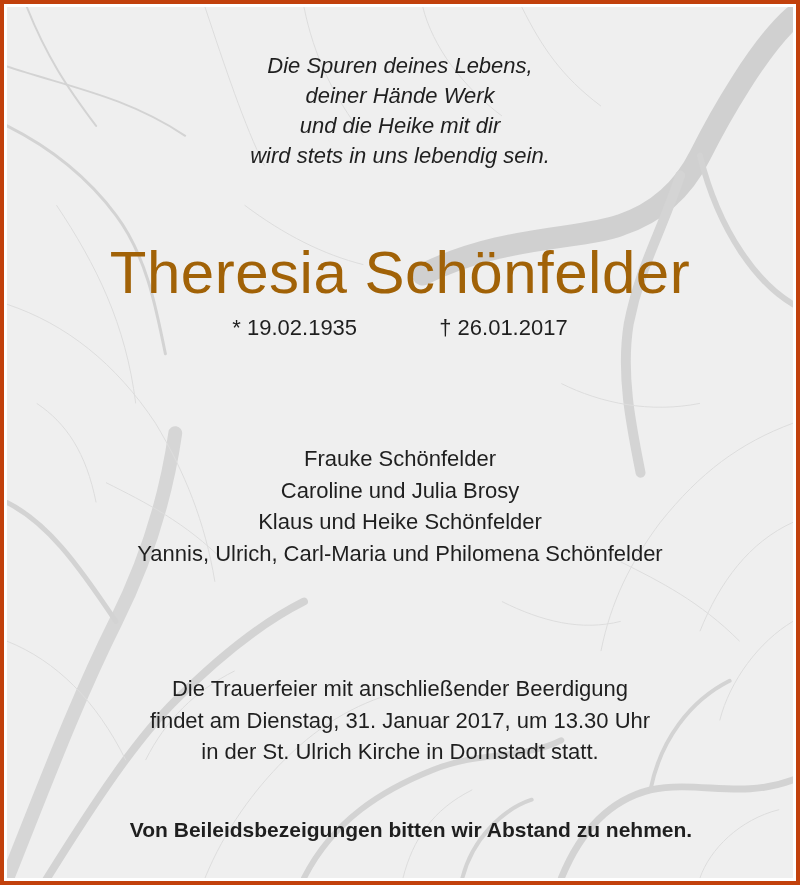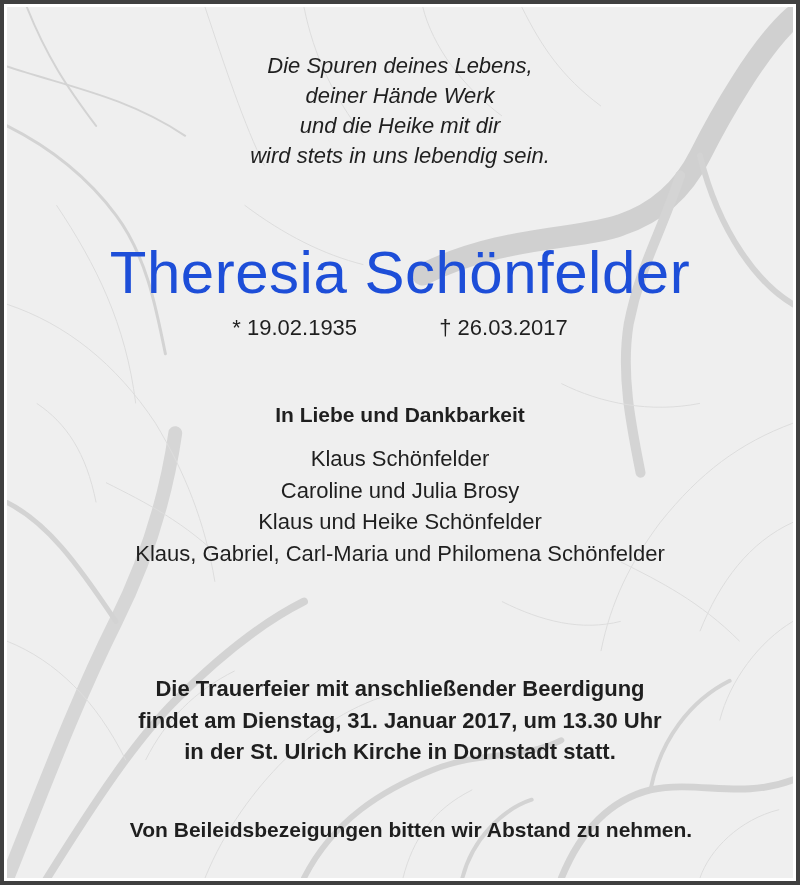--- a/index.html
+++ b/index.html
@@ -6,57 +6,57 @@
     body {
       width: 800px; height: 885px; overflow: hidden;
       background: #ffffff;
       font-family: "Liberation Sans", sans-serif;
       color: #1f1f1f;
     }
     .frame {
       position: absolute; left: 0; top: 0;
       width: 800px; height: 885px;
       box-sizing: border-box;
-      border: 4px solid #404040;
+      border: 4px solid #c2410c;
       background: #ffffff;
     }
     .inner {
       position: absolute; left: 3px; top: 3px; right: 3px; bottom: 3px;
       background: #efefef;
       overflow: hidden;
     }
     .bg-trees { position: absolute; left: 0; top: 0; width: 100%; height: 100%; }
     .content { position: absolute; left: 0; top: 0; width: 100%; height: 100%; text-align: center; }
     .motto {
       position: absolute; left: 0; width: 100%; top: 44px;
       font-style: italic; font-size: 22px; line-height: 30px;
     }
     .motto div { margin: 0; }
     .name {
       position: absolute; left: 0; width: 100%; top: 228px;
       font-size: 60px; line-height: 76px; letter-spacing: 0.5px;
-      color: #1d4ed8;
+      color: #a16207;
     }
     .dates {
       position: absolute; left: 0; width: 100%; top: 306px;
       font-size: 22px; line-height: 30px;
     }
     .dates span { display: inline-block; }
     .dates .birth { margin-right: 76px; }
     .heading {
       position: absolute; left: 0; width: 100%; top: 393px;
       font-weight: bold; font-size: 21px; line-height: 30px;
     }
     .mourners {
       position: absolute; left: 0; width: 100%; top: 436px;
       font-size: 22px; line-height: 31.5px;
     }
     .funeral {
       position: absolute; left: 0; width: 100%; top: 666px;
-      font-size: 22px; line-height: 31.5px; font-weight: bold;
+      font-size: 22px; line-height: 31.5px;
     }
     .closing {
       position: absolute; left: 11px; width: 100%; top: 808px;
       font-weight: bold; font-size: 21px; line-height: 30px;
     }
   </style>
 </head>
 <body>
 
 <div class="frame">
@@ -111,30 +111,29 @@
         <div>Die Spuren deines Lebens,</div>
         <div>deiner Hände Werk</div>
         <div>und die Heike mit dir</div>
         <div>wird stets in uns lebendig sein.</div>
       </div>
 
       <div class="name">Theresia Schönfelder</div>
 
       <div class="dates">
         <span class="birth">* 19.02.1935</span>
-        <span class="death">† 26.03.2017</span>
+        <span class="death">† 26.01.2017</span>
       </div>
 
-      <div class="heading">In Liebe und Dankbarkeit</div>
 
       <div class="mourners">
-        <div>Klaus Schönfelder</div>
+        <div>Frauke Schönfelder</div>
         <div>Caroline und Julia Brosy</div>
         <div>Klaus und Heike Schönfelder</div>
-        <div>Klaus, Gabriel, Carl-Maria und Philomena Schönfelder</div>
+        <div>Yannis, Ulrich, Carl-Maria und Philomena Schönfelder</div>
       </div>
 
       <div class="funeral">
         <div>Die Trauerfeier mit anschließender Beerdigung</div>
         <div>findet am Dienstag, 31. Januar 2017, um 13.30 Uhr</div>
         <div>in der St. Ulrich Kirche in Dornstadt statt.</div>
       </div>
 
       <div class="closing">Von Beileidsbezeigungen bitten wir Abstand zu nehmen.</div>
     </div>

